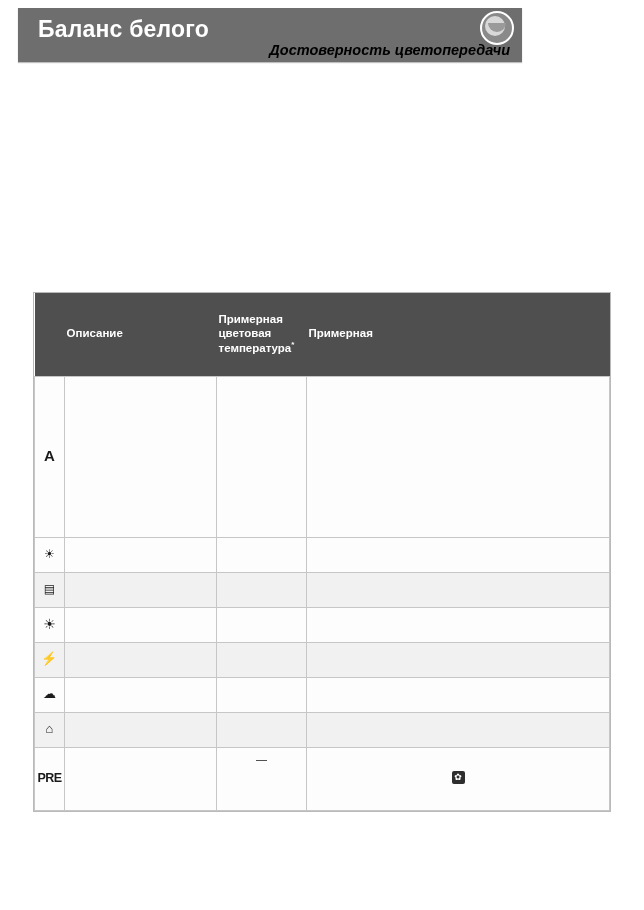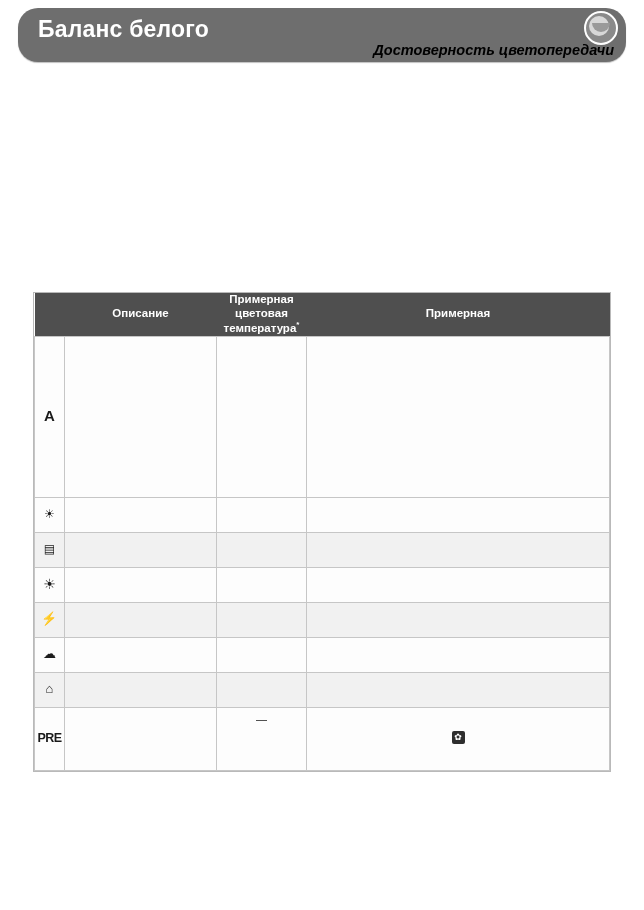--- a/index.html
+++ b/index.html
@@ -14,24 +14,24 @@
     color: #111;
     position: relative;
     overflow: hidden;
   }
 
   
   .header {
     position: absolute;
     left: 18px;
     top: 8px;
-    width: 608px;
+    width: 504px;
     height: 54px;
     background: #6e6e6e;
-    border-radius: 20px;
+    border-radius: 0;
     box-shadow: 0 1px 1px rgba(0,0,0,0.25);
   }
   .header-title {
     position: absolute;
     left: 20px;
     top: 8px;
     font-size: 23px;
     font-weight: bold;
     color: #ffffff;
     letter-spacing: 0.2px;
@@ -89,23 +89,23 @@
   table.wb {
     border-collapse: collapse;
     width: 100%;
     table-layout: fixed;
   }
   table.wb th {
     background: #4f4f4f;
     color: #ffffff;
     font-size: 11.5px;
     font-weight: bold;
-    text-align: center;
+    text-align: left;
     vertical-align: middle;
-    padding: 0 2px;
+    padding: 20px 2px;
     border: none;
     line-height: 1.18;
   }
   table.wb th.icon-col { width: 26px; }
   table.wb th.set-col { width: 148px; }
   table.wb th.temp-col { width: 86px; }
   table.wb td {
     border: 1px solid #c6c6c6;
     font-size: 11px;
     vertical-align: top;

